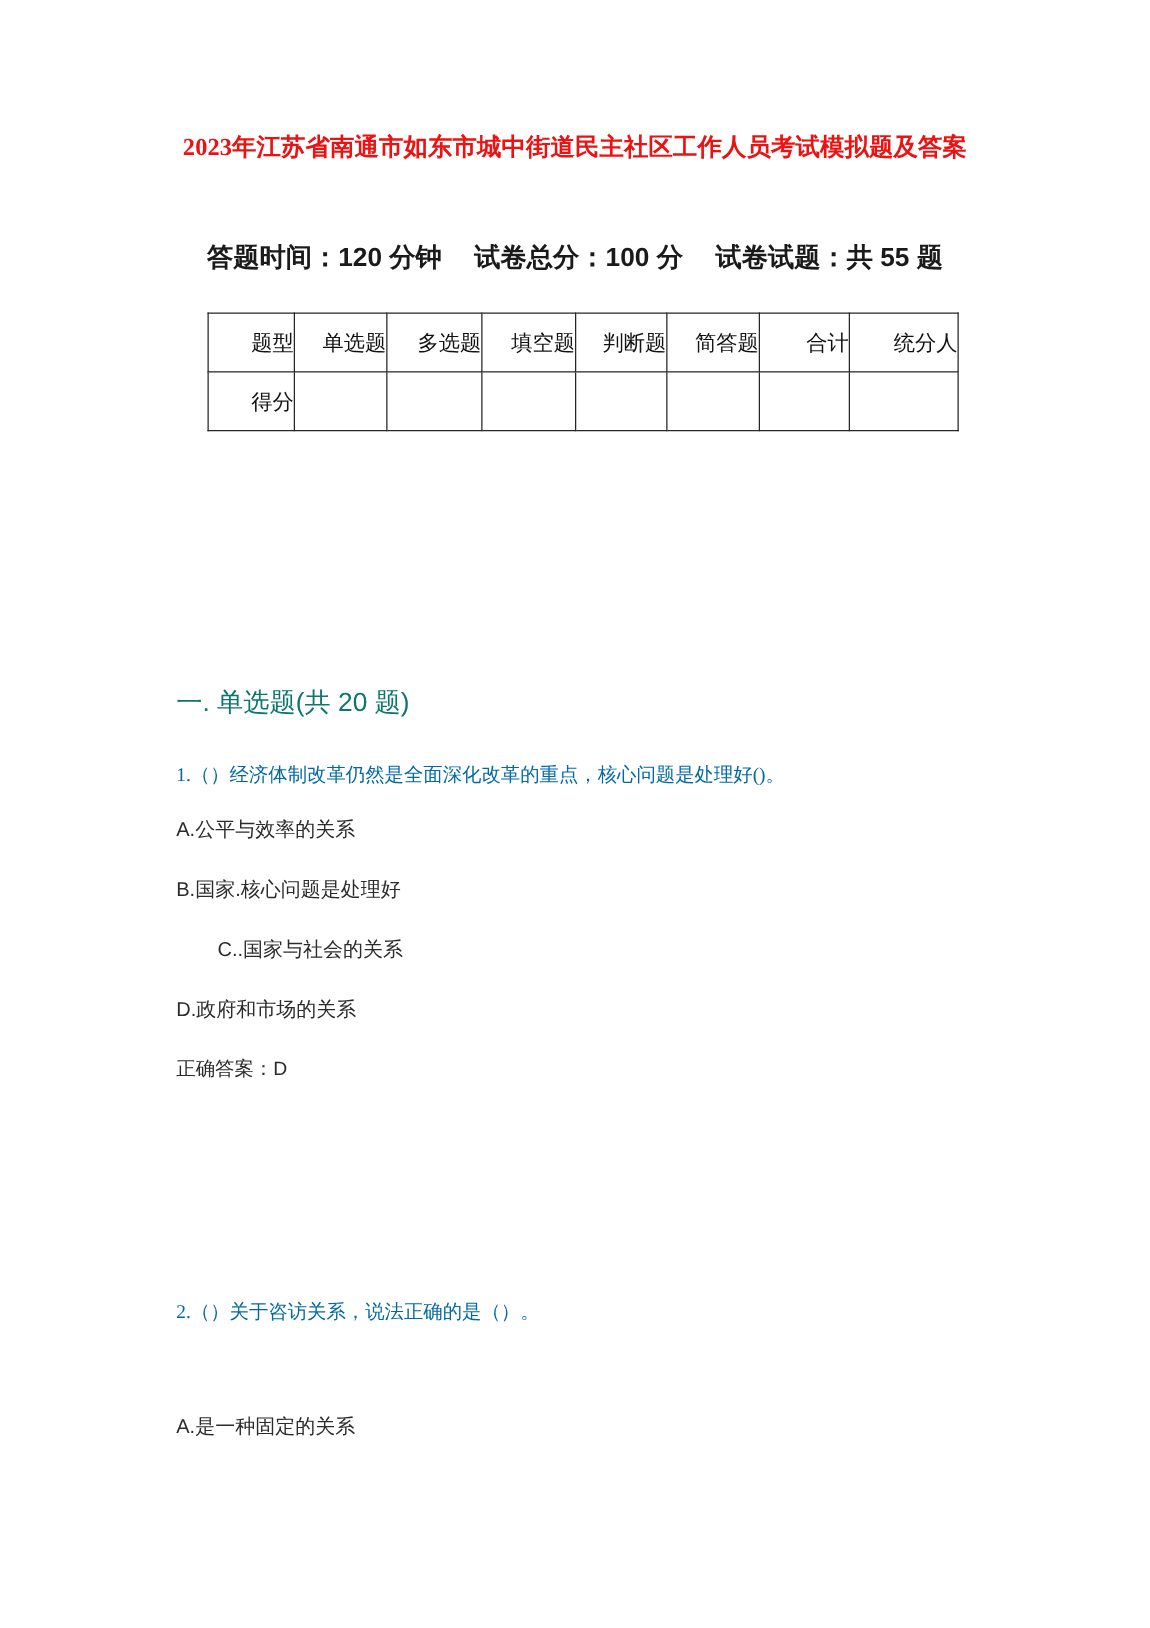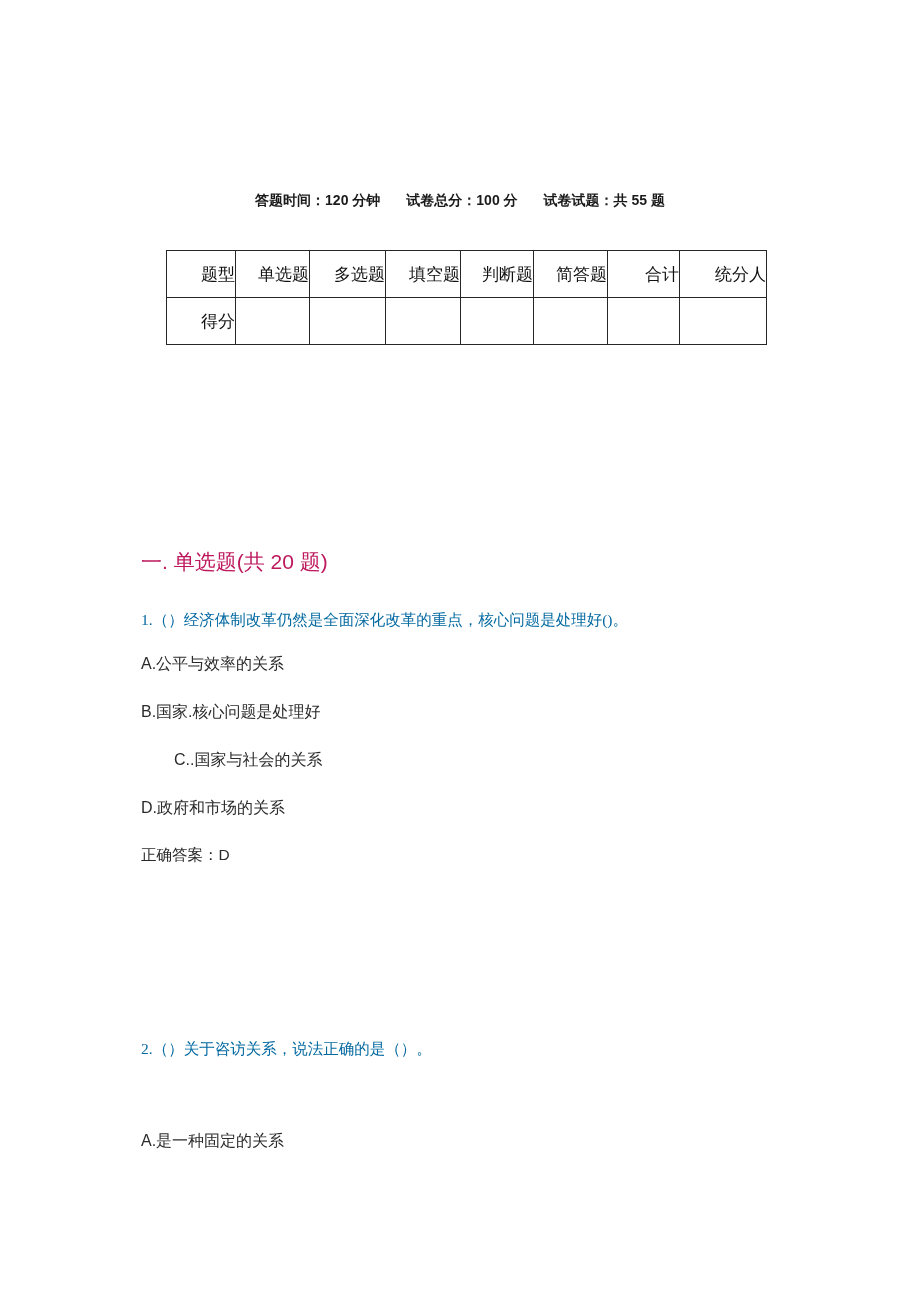--- a/index.html
+++ b/index.html
@@ -41,21 +41,21 @@
 
   
   .exam-meta {
     position: absolute;
     left: 0;
     right: 0;
     top: 192px;
     text-align: center;
     font-family: "Liberation Sans", "DejaVu Sans", sans-serif;
     font-weight: bold;
-    font-size: 14px;
+    font-size: 21px;
     color: #1a1a1a;
     white-space: nowrap;
   }
   .exam-meta .meta-seg { display: inline; }
   .exam-meta .meta-gap { display: inline-block; width: 26px; }
 
   
   .score-table-wrap {
     position: absolute;
     left: 166px;
@@ -86,21 +86,21 @@
   table.score-table td.c-6 { width: 71px; }
   table.score-table td.c-7 { width: 86px; }
 
   
   .section-heading {
     position: absolute;
     left: 141px;
     top: 548px;
     font-family: "Liberation Sans", "DejaVu Sans", sans-serif;
     font-size: 21px;
-    color: #be185d;
+    color: #0f766e;
     white-space: nowrap;
   }
 
   
   .q-line {
     position: absolute;
     left: 141px;
     font-size: 15.5px;
     color: #0369a1;
     white-space: nowrap;
@@ -135,20 +135,21 @@
   .pos-q1-ans  { top: 845px; }
 
   .pos-q2-stem { top: 1039px; }
   .pos-q2-a    { top: 1131px; }
 </style>
 </head>
 <body>
 
 <div class="page">
 
+  <div class="doc-title">2023年江苏省南通市如东市城中街道民主社区工作人员考试模拟题及答案</div>
 
   <div class="exam-meta">
     <span class="meta-seg">答题时间：120 分钟</span><span class="meta-gap"></span><span class="meta-seg">试卷总分：100 分</span><span class="meta-gap"></span><span class="meta-seg">试卷试题：共 55 题</span>
   </div>
 
   <div class="score-table-wrap">
     <table class="score-table">
       <tbody>
         <tr>
           <td class="c-label">题型</td>

